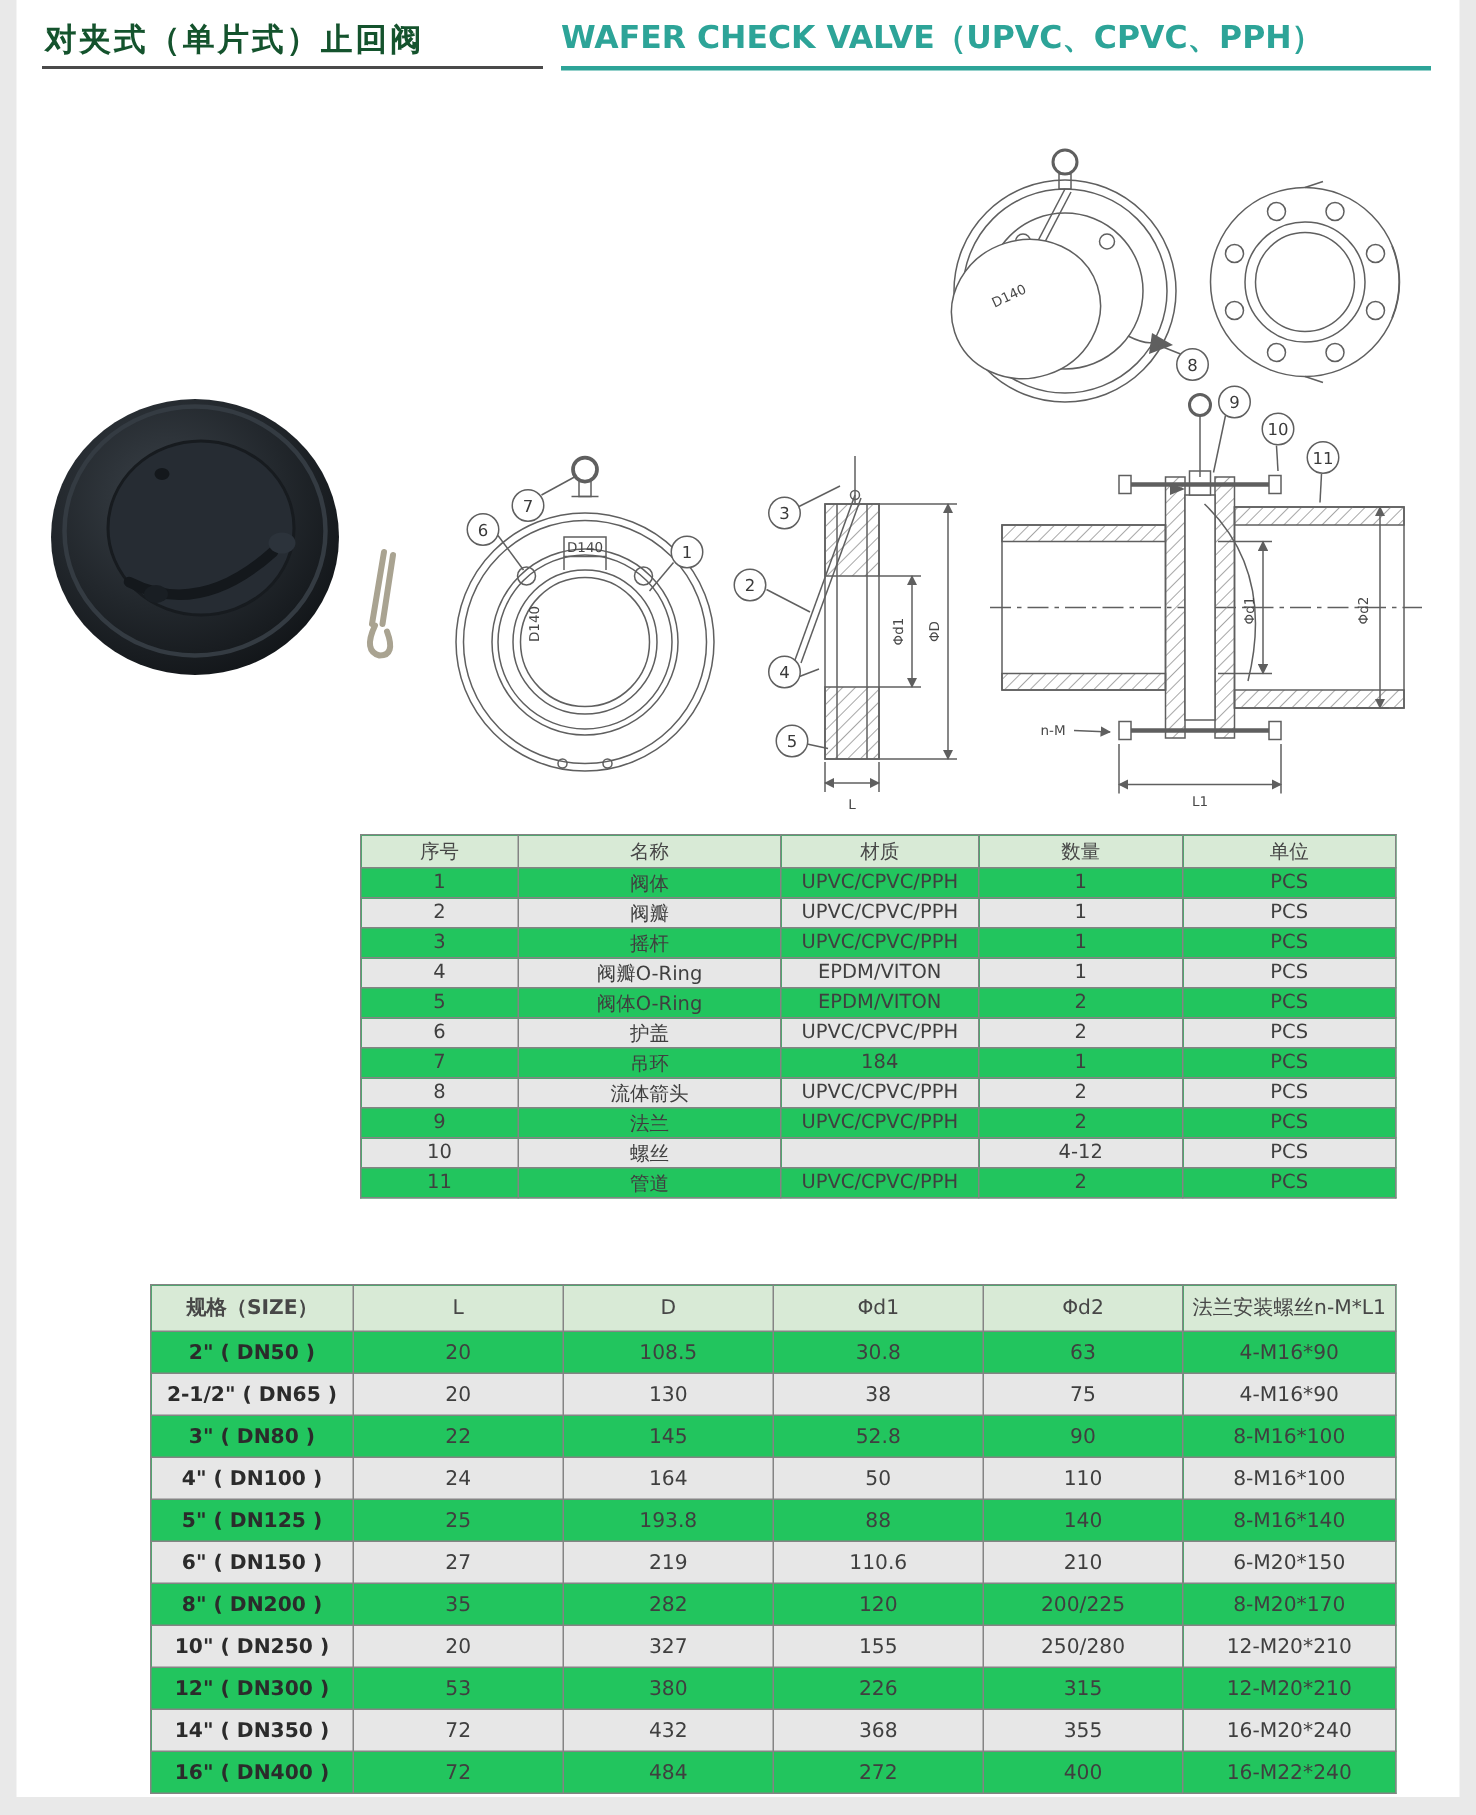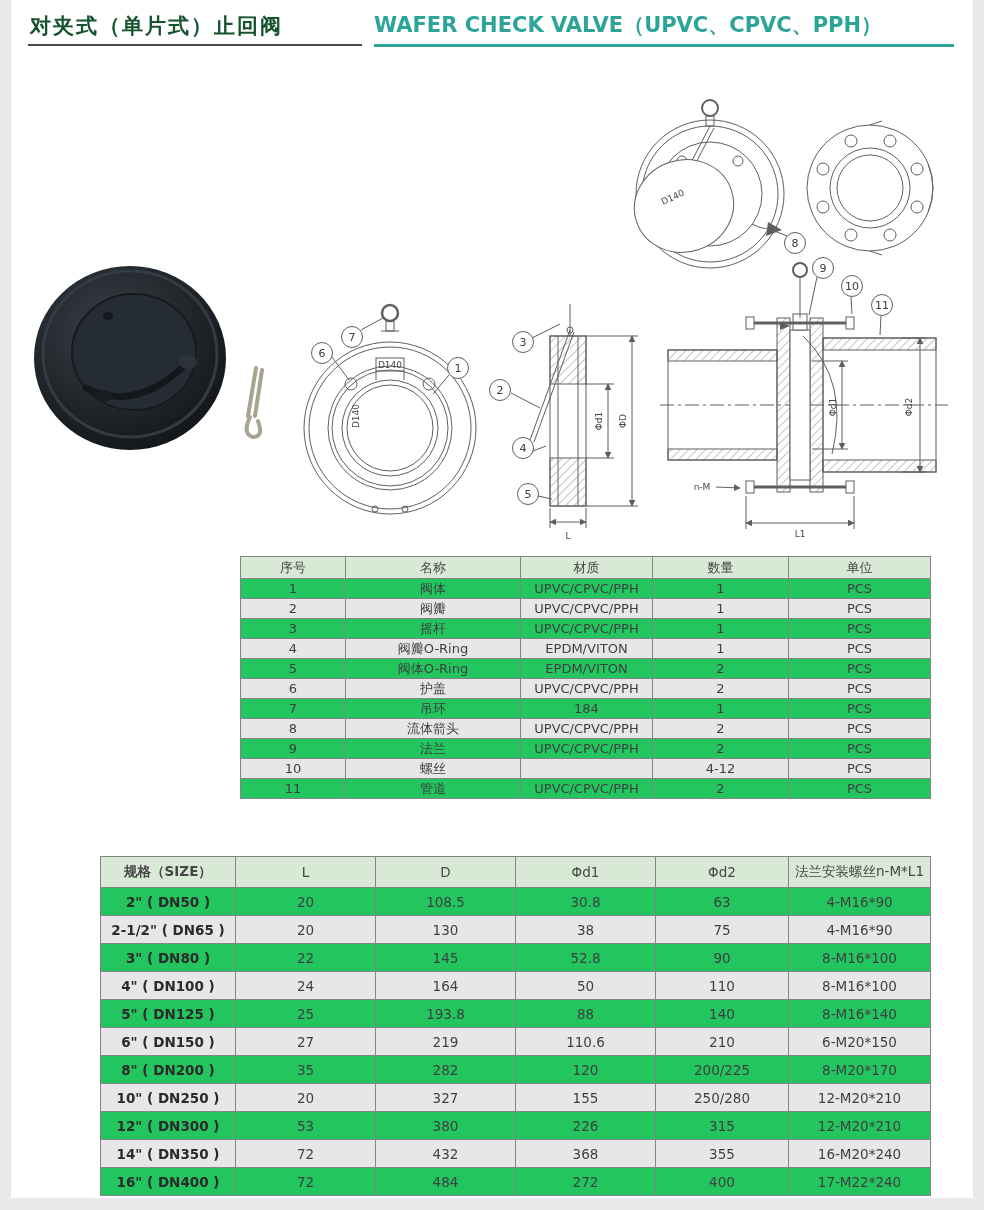--- a/index.html
+++ b/index.html
@@ -463,16 +463,16 @@
         <td>368</td>
         <td>355</td>
         <td>16-M20*240</td>
       </tr>
       <tr>
         <td>16" ( DN400 )</td>
         <td>72</td>
         <td>484</td>
         <td>272</td>
         <td>400</td>
-        <td>17-M22*240</td>
+        <td>16-M22*240</td>
       </tr>
     </tbody>
 </table>
 
 </body></html>

